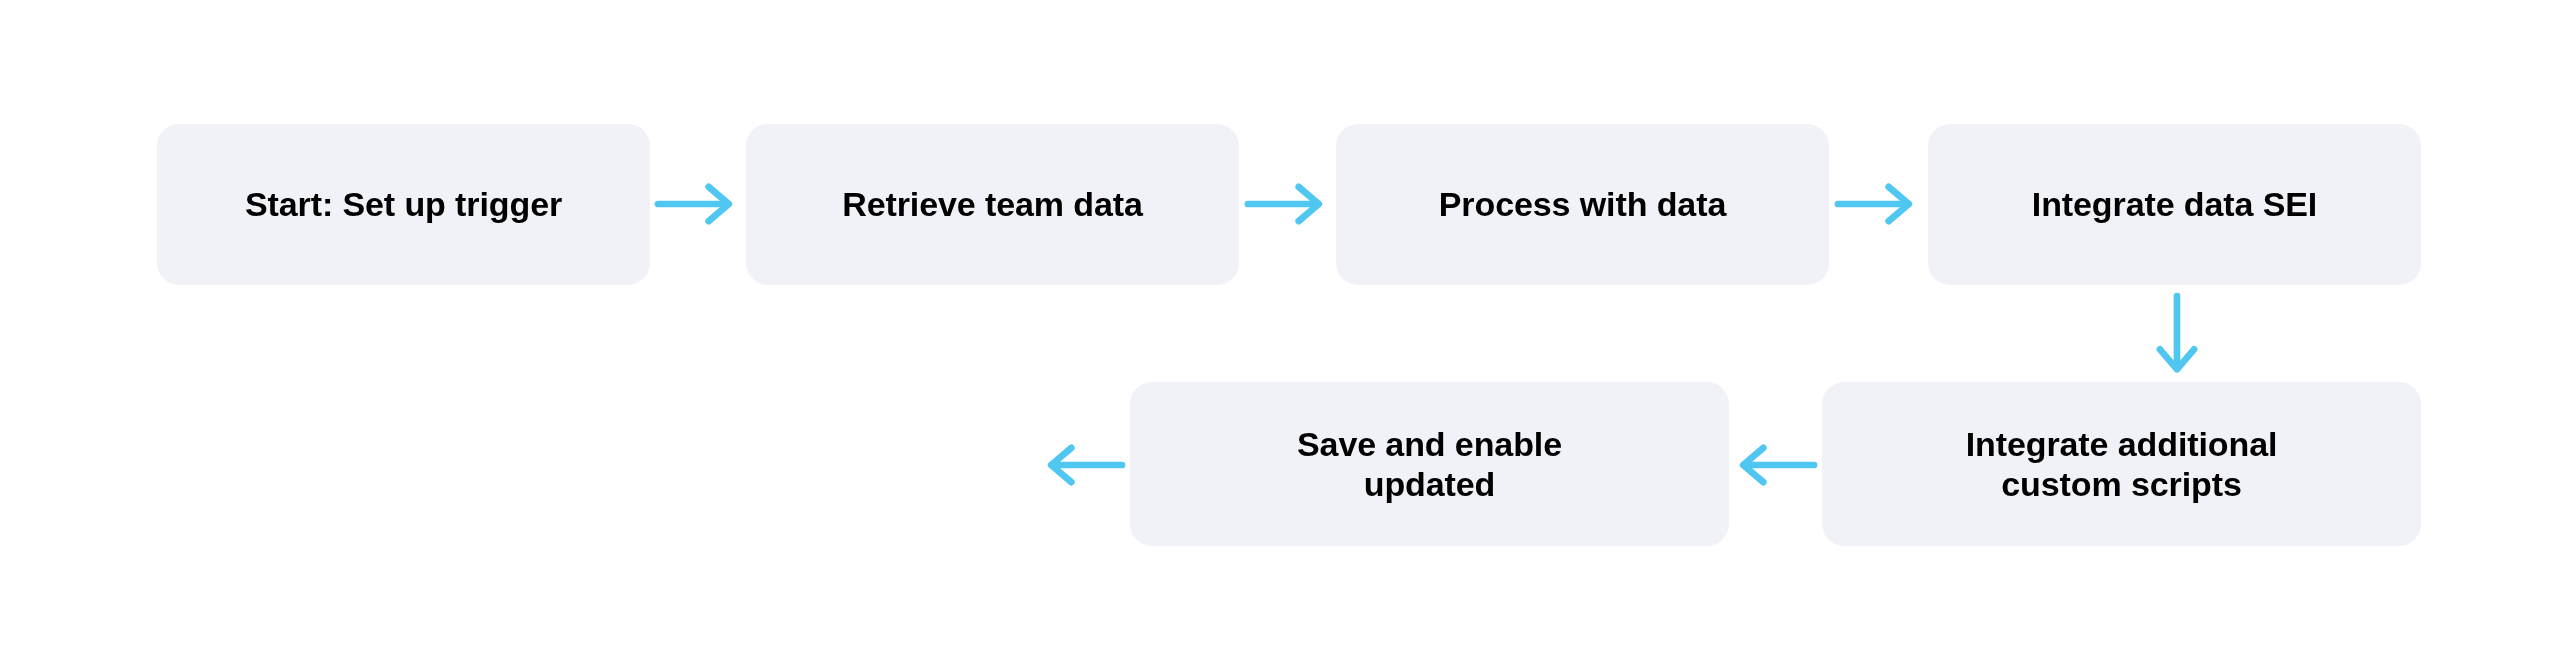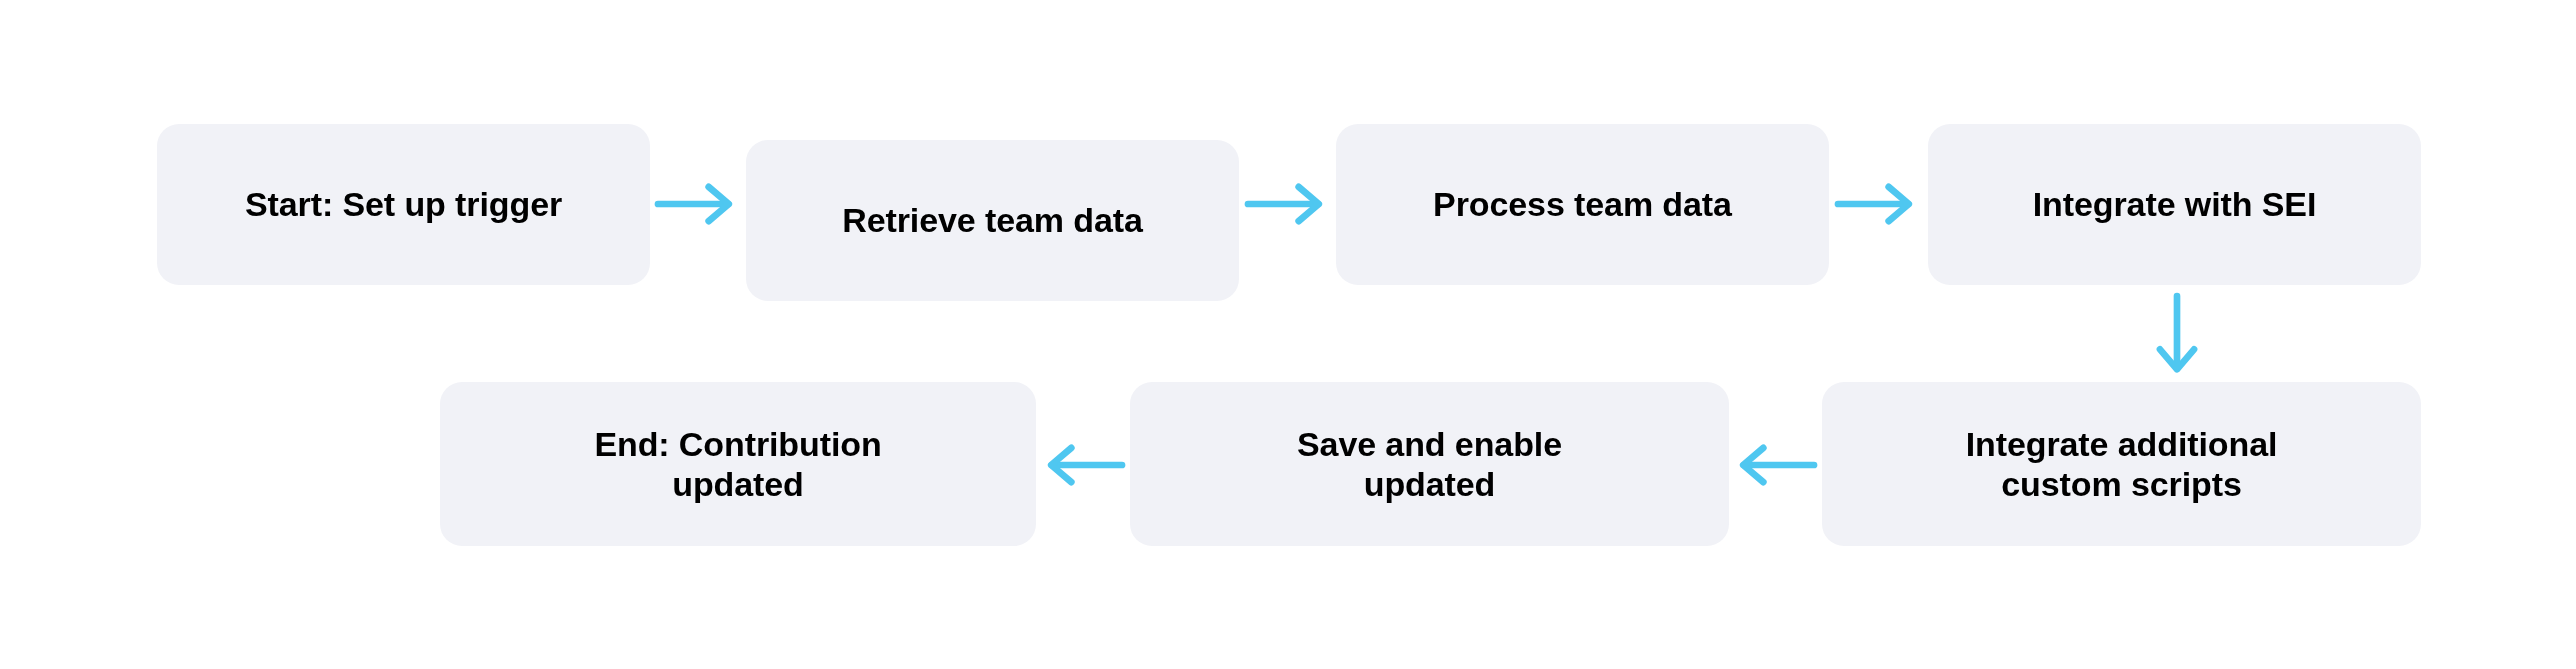--- a/index.html
+++ b/index.html
@@ -42,21 +42,21 @@
   }
   .node .node-label {
     display: block;
     width: 100%;
     white-space: pre-line;
   }
 
   
   .row1 { top: 124px; height: 161px; }
   #node-start      { left: 157px;  width: 493px; }
-  #node-retrieve   { left: 746px; width: 493px; margin-top: 16px; }
+  #node-retrieve   { left: 746px; width: 493px; }
   #node-process    { left: 1336px; width: 493px; }
   #node-integrate  { left: 1928px; width: 493px; }
 
   
   .row2 { top: 382px; height: 164px; }
   #node-configure  { left: 1822px; width: 599px; }
   #node-save       { left: 1130px; width: 599px; }
   #node-end        { left: 440px;  width: 596px; }
 
   
@@ -99,32 +99,32 @@
   </div>
 
   <span class="arrow arrow-h" id="arrow-2">
     <svg viewBox="0 0 110 64" width="82" height="48" fill="none" aria-hidden="true">
       <path d="M4 32 H98" stroke="#4FC7F0" stroke-width="9" stroke-linecap="round"></path>
       <path d="M72 9 L99 32 L72 55" stroke="#4FC7F0" stroke-width="9" stroke-linecap="round" stroke-linejoin="round" fill="none"></path>
     </svg>
   </span>
 
   <div class="node row1" id="node-process">
-    <span class="node-label">Process team data</span>
+    <span class="node-label">Process with data</span>
   </div>
 
   <span class="arrow arrow-h" id="arrow-3">
     <svg viewBox="0 0 110 64" width="82" height="48" fill="none" aria-hidden="true">
       <path d="M4 32 H98" stroke="#4FC7F0" stroke-width="9" stroke-linecap="round"></path>
       <path d="M72 9 L99 32 L72 55" stroke="#4FC7F0" stroke-width="9" stroke-linecap="round" stroke-linejoin="round" fill="none"></path>
     </svg>
   </span>
 
   <div class="node row1" id="node-integrate">
-    <span class="node-label">Integrate with SEI</span>
+    <span class="node-label">Integrate data SEI</span>
   </div>
 
   <span class="arrow arrow-v" id="arrow-down-1">
     <svg viewBox="0 0 64 112" width="48" height="83" fill="none" aria-hidden="true">
       <path d="M32 4 V102" stroke="#4FC7F0" stroke-width="9" stroke-linecap="round"></path>
       <path d="M9 76 L32 103 L55 76" stroke="#4FC7F0" stroke-width="9" stroke-linecap="round" stroke-linejoin="round" fill="none"></path>
     </svg>
   </span>
 
   <div class="node row2" id="node-configure">
@@ -144,19 +144,15 @@
 updated</span>
   </div>
 
   <span class="arrow arrow-h" id="arrow-5">
     <svg viewBox="0 0 110 64" width="82" height="48" fill="none" aria-hidden="true">
       <path d="M12 32 H106" stroke="#4FC7F0" stroke-width="9" stroke-linecap="round"></path>
       <path d="M38 9 L11 32 L38 55" stroke="#4FC7F0" stroke-width="9" stroke-linecap="round" stroke-linejoin="round" fill="none"></path>
     </svg>
   </span>
 
-  <div class="node row2" id="node-end">
-    <span class="node-label">End: Contribution
-updated</span>
-  </div>
 
 </div>
 
 
 </body></html>

